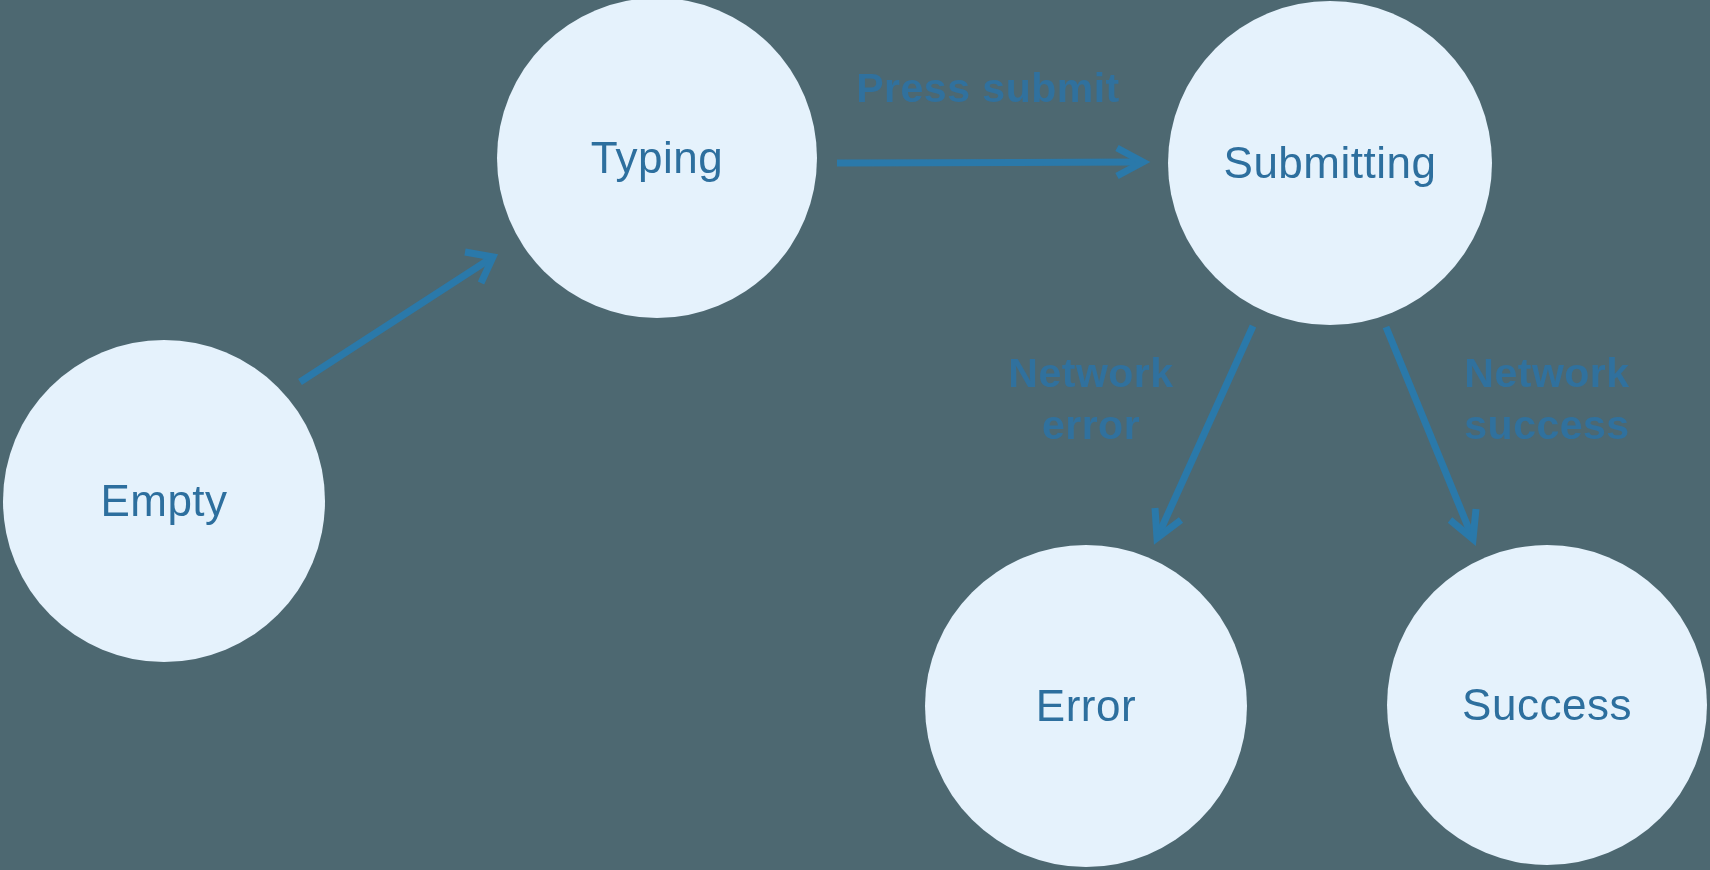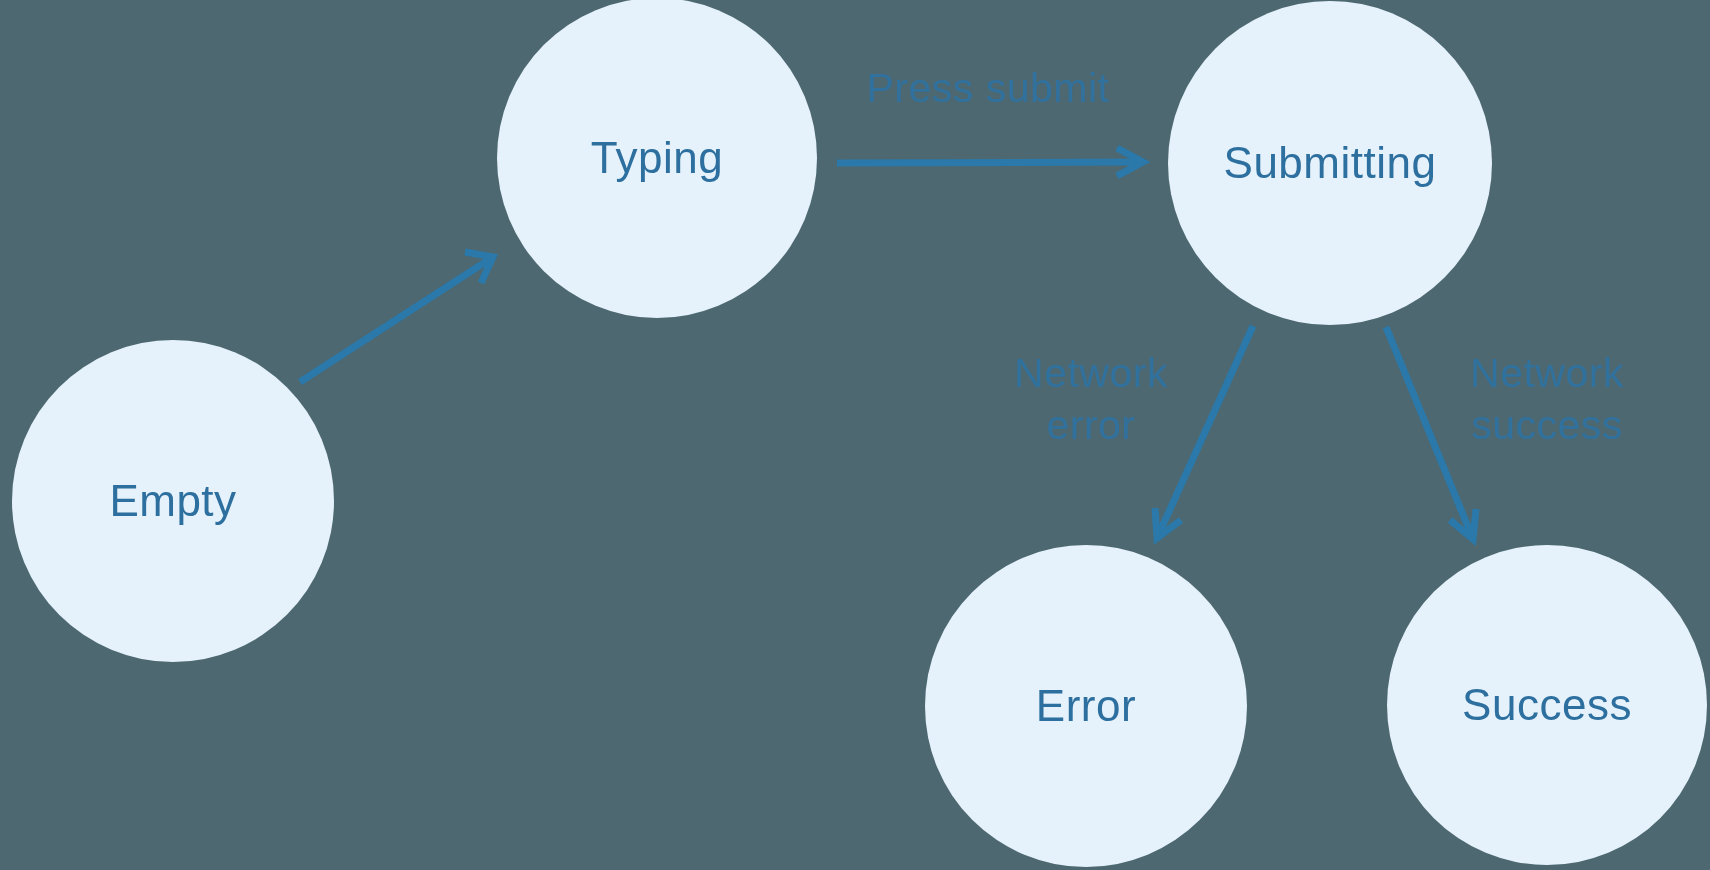--- a/index.html
+++ b/index.html
@@ -23,21 +23,21 @@
     align-items: center;
     justify-content: center;
   }
   .node-label {
     color: var(--node_text, #2D6F9E);
     font-size: 44px;
     font-weight: 500;
     letter-spacing: 0.5px;
     white-space: nowrap;
   }
-  .node-empty      { left: 12px;    top: 340px; width: 322px; height: 322px; }
+  .node-empty      { left: 3px;    top: 340px; width: 322px; height: 322px; }
   .node-typing     { left: 497px;  top: -2px;  width: 320px; height: 320px; }
   .node-submitting { left: 1168px; top: 1px;   width: 324px; height: 324px; text-align: right; }
   .node-error      { left: 925px;  top: 545px; width: 322px; height: 322px; }
   .node-success    { left: 1387px; top: 545px; width: 320px; height: 320px; }
 
   #arrow-layer {
     position: absolute;
     left: 0; top: 0;
     width: 1710px;
     height: 870px;
@@ -48,21 +48,21 @@
     stroke: var(--arrow, #2A79AA);
     stroke-width: 7;
     stroke-linejoin: miter;
     stroke-linecap: butt;
   }
 
   .edge-label {
     position: absolute;
     color: var(--edge_label, #30719E);
     font-size: 41px;
-    font-weight: 400;
+    font-weight: 700;
     letter-spacing: 0.5px;
     text-align: center;
     line-height: 52px;
     white-space: nowrap;
   }
   .label-start-typing    { left: 202px;  top: 186px; width: 250px; }
   .label-press-submit    { left: 828px;  top: 62px;  width: 320px; }
   .label-network-error   { left: 966px;  top: 347px; width: 250px; }
   .label-network-success { left: 1422px; top: 347px; width: 250px; }
 </style>

